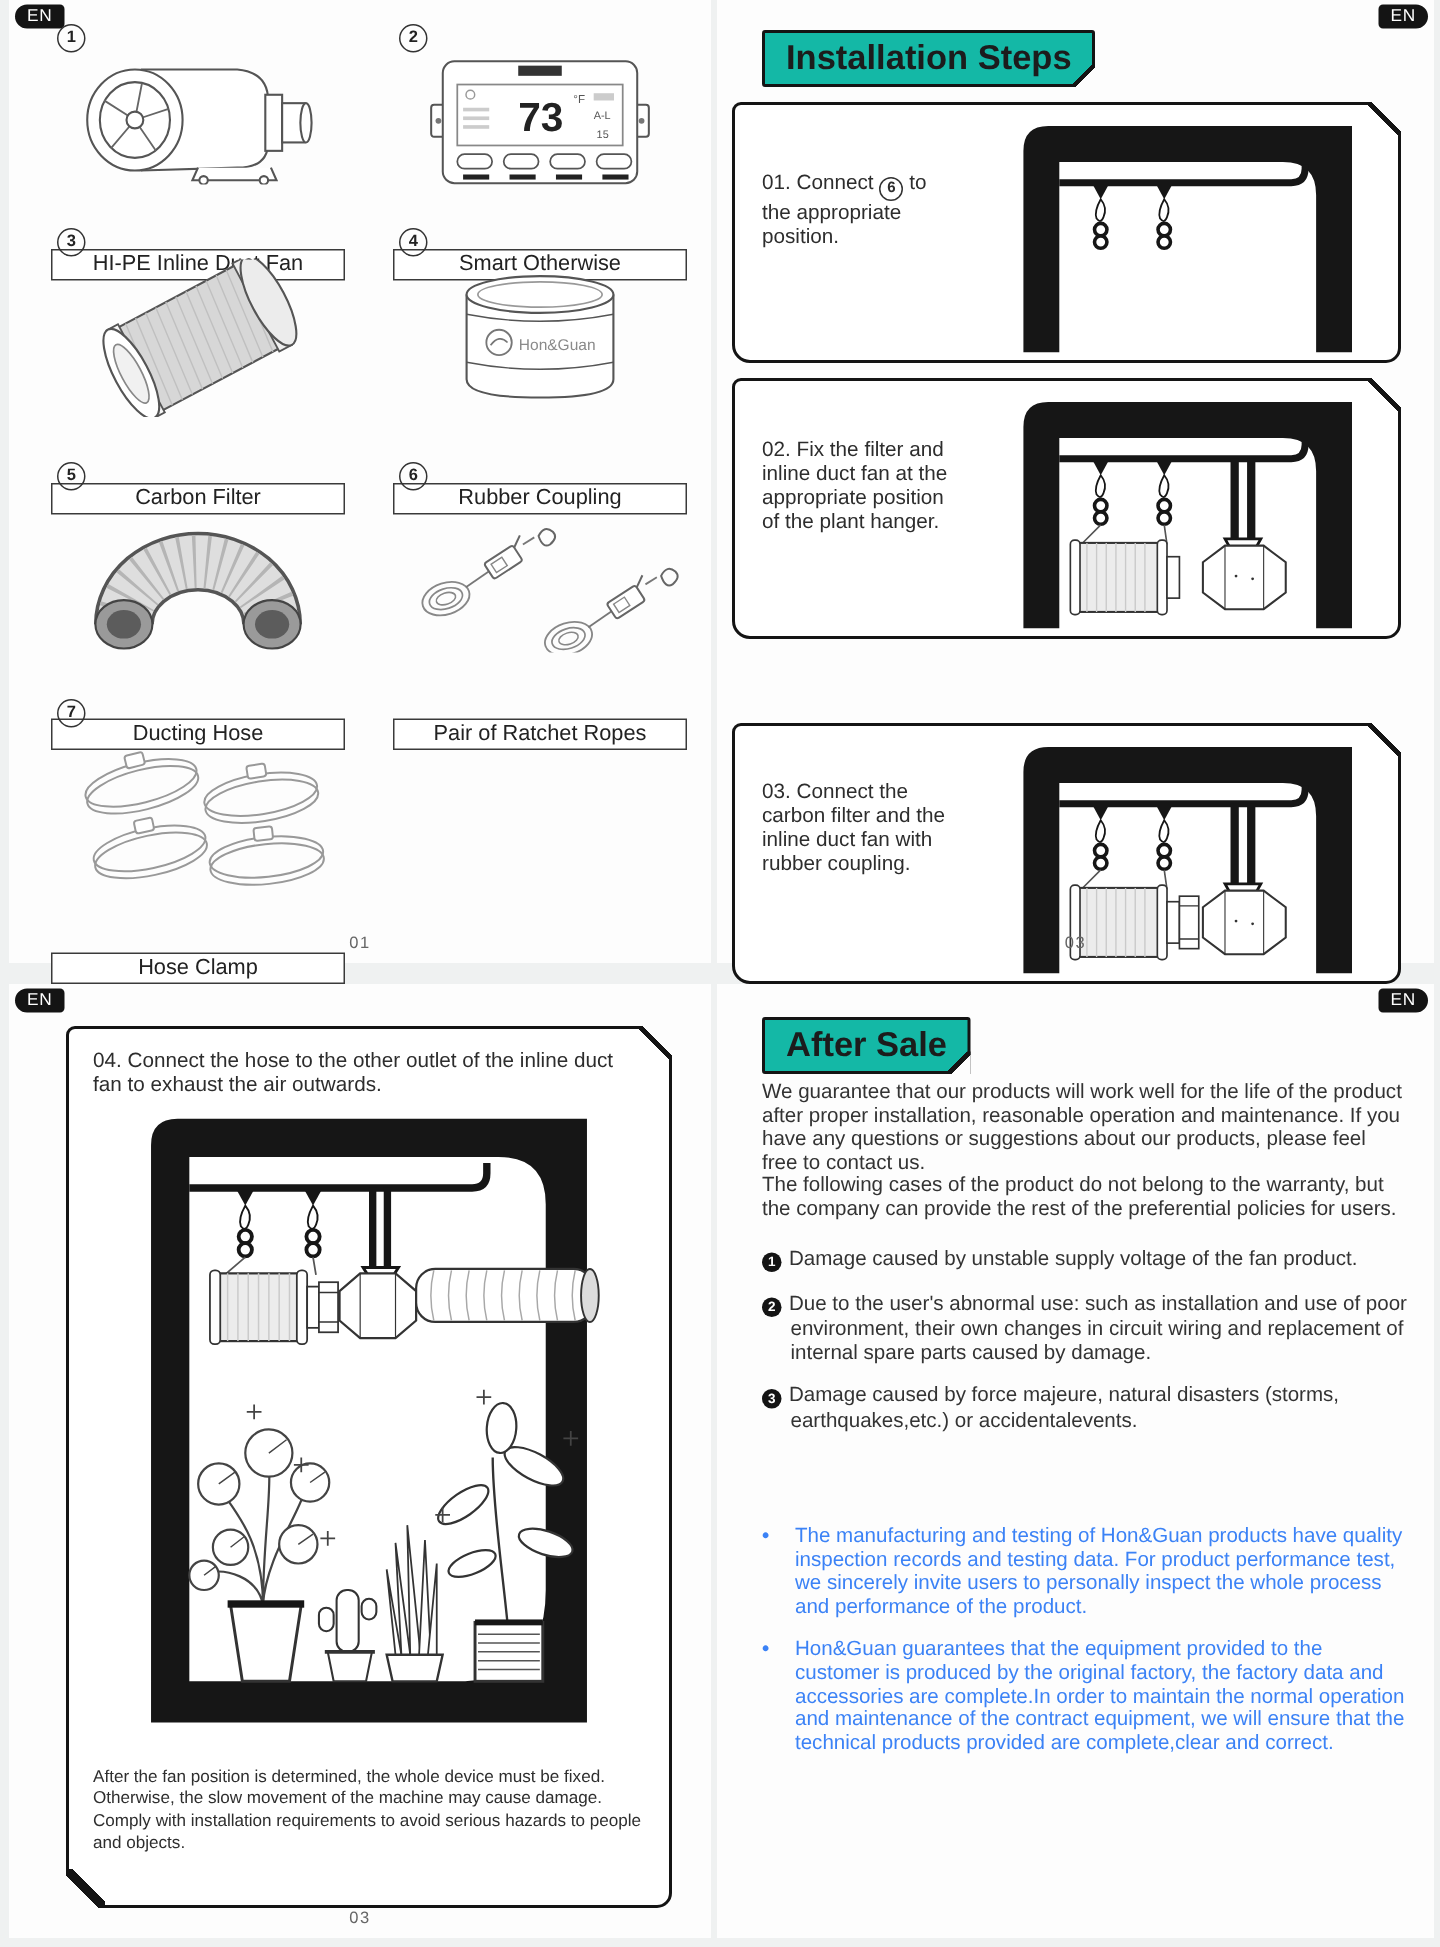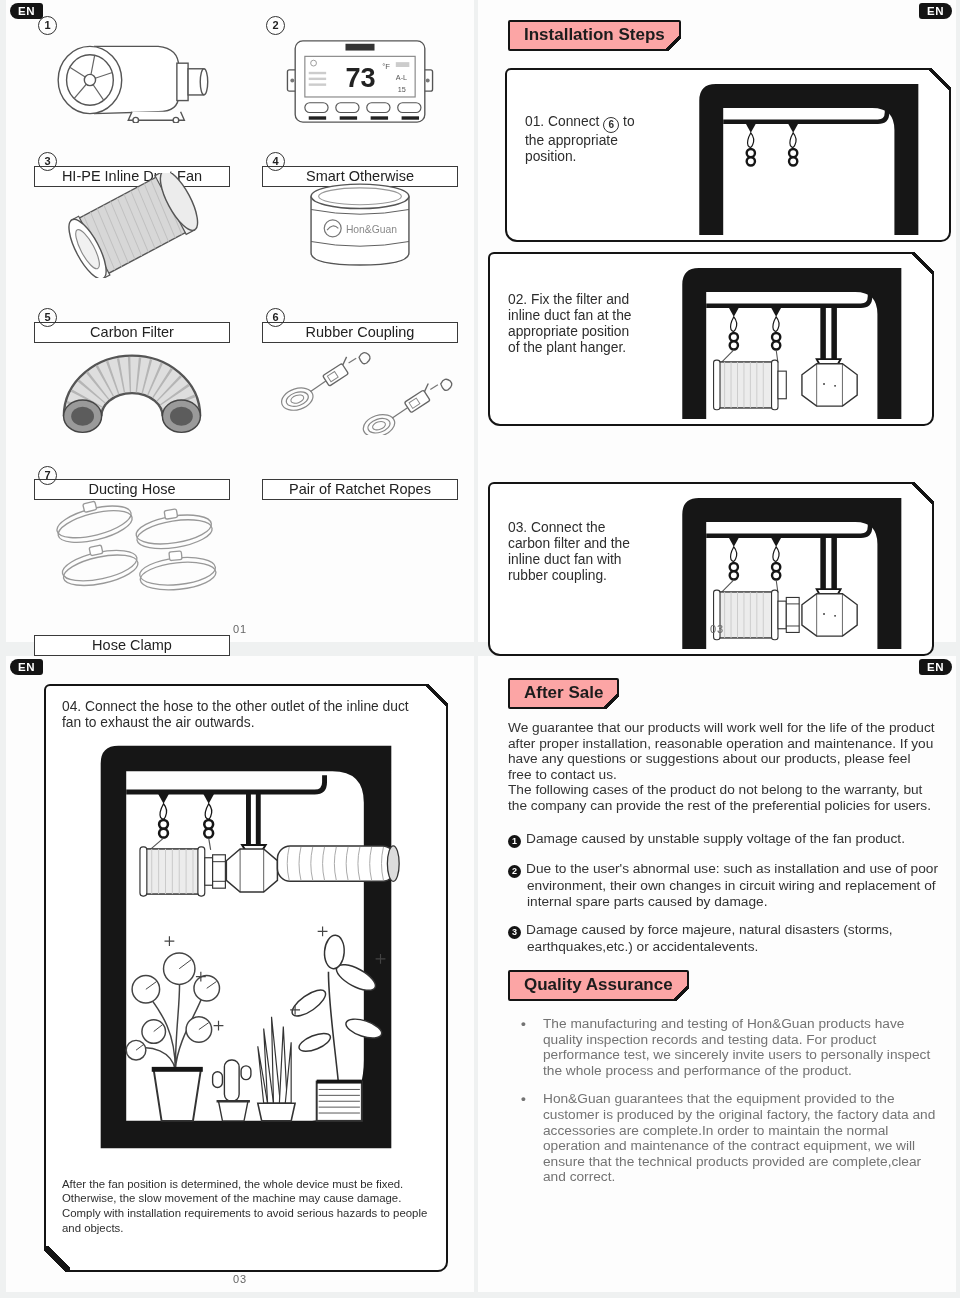--- a/index.html
+++ b/index.html
@@ -4,42 +4,42 @@
 <style>
   html,body{margin:0;padding:0;}
   body{font-family:"Liberation Sans","DejaVu Sans",sans-serif;background:#eceeee;}
   .canvas{position:relative;width:960px;height:1298px;background:#eff1f1;overflow:hidden;}
   .page{position:absolute;background:#fdfdfd;}
   #p1{left:6px;top:0;width:468px;height:642px;}
   #p2{left:478px;top:0;width:478px;height:642px;}
   #p3{left:6px;top:656px;width:468px;height:636px;}
   #p4{left:478px;top:656px;width:478px;height:636px;}
 
-  .en-badge{position:absolute;top:3px;background:#141414;color:#fff;font-weight:bold;
+  .en-badge{position:absolute;top:3px;background:#141414;color:#fff;font-weight:normal;
     font-size:11.5px;line-height:16px;padding:0 8px;letter-spacing:.5px;}
   .en-left{left:4px;border-radius:8px 3px 3px 8px;}
   .en-right{right:4px;border-radius:3px 8px 8px 3px;}
 
   .pagenum{position:absolute;bottom:7px;left:0;width:100%;text-align:center;
     font-size:11px;color:#666;letter-spacing:1px;}
 
   
   .part{position:absolute;width:196px;}
   .c1{left:28px;} .c2{left:256px;}
   .r1{top:16px;} .r2{top:152px;} .r3{top:308px;} .r4{top:466px;}
   .pnum{display:block;width:17px;height:17px;border:1.5px solid #333;border-radius:50%;
     font-size:11px;font-weight:bold;color:#222;text-align:center;line-height:17px;margin:0 0 2px 4px;}
   .illus{display:flex;align-items:flex-start;justify-content:center;}
   .r1 .illus{height:89px;} .r2 .illus{height:109px;} .r3 .illus{height:110px;} .r4 .illus{height:108px;}
   .plabel{border:1.5px solid #3a3a3a;background:#fff;text-align:center;font-size:14.5px;
     color:#222;padding:1px 0 2px;margin-top:40px;}
 
   
-  .titlebox{position:absolute;border:2px solid #141414;background:#fca5a5;font-weight:bold;
-    font-size:17px;color:#1c1c1c;padding:3px 14px 4px;border-radius:2px 2px 0 2px;}
+  .titlebox{position:absolute;border:2px solid #141414;background:#14b8a6;font-weight:bold;
+    font-size:23px;color:#1c1c1c;padding:3px 14px 4px;border-radius:2px 2px 0 2px;}
   .titlebox::after{content:"";position:absolute;bottom:-2px;right:-2px;width:15px;height:15px;
     background:linear-gradient(135deg,transparent calc(50% - 1.5px),
       #141414 calc(50% - 1.5px) calc(50% + 1.5px),#fdfdfd calc(50% + 1.5px));}
   .panel{position:absolute;border:2px solid #141414;background:#fff;
     border-radius:6px 0 10px 12px;}
   .panel::after{content:"";position:absolute;top:-2px;right:-2px;width:22px;height:22px;
     background:linear-gradient(45deg,transparent calc(50% - 1.5px),
       #141414 calc(50% - 1.5px) calc(50% + 1.5px),#fdfdfd calc(50% + 1.5px));}
   .bigpanel::before{content:"";position:absolute;bottom:-2px;left:-2px;width:26px;height:26px;
     background:linear-gradient(45deg,#fdfdfd calc(50% - 3px),
@@ -65,22 +65,22 @@
 
   
   .bodytext{position:absolute;left:30px;width:428px;font-size:13.7px;line-height:1.14;color:#333;}
   .bodytext p{margin:0;}
   .wlist{position:absolute;left:30px;width:430px;}
   .witem{font-size:13.7px;line-height:1.14;color:#333;margin-bottom:13px;
     padding-left:19px;text-indent:-19px;}
   .numdot{display:inline-block;width:13px;height:13px;background:#141414;color:#fff;
     border-radius:50%;font-size:9px;font-weight:bold;text-align:center;line-height:13px;
     text-indent:0;margin-right:5px;vertical-align:-1px;}
-  .qitem{font-size:13.7px;line-height:1.14;color:#737373;margin-bottom:13px;
-    padding-left:22px;text-indent:-22px;margin-left:13px;}
+  .qitem{font-size:13.7px;line-height:1.14;color:#3b82f6;margin-bottom:13px;
+    padding-left:22px;text-indent:-22px;}
   .bullet{display:inline-block;width:14px;text-indent:0;margin-right:8px;font-weight:bold;}
 </style>
 </head>
 <body>
 
 <div class="canvas">
 
   <div class="page" id="p1">
     <span class="en-badge en-left">EN</span>
 
@@ -249,21 +249,21 @@
     </div>
 
     <div class="pagenum">01</div>
   </div>
 
   <div class="page" id="p2">
     <span class="en-badge en-right">EN</span>
 
     <div class="titlebox" style="left:30px;top:20px;">Installation Steps</div>
 
-    <div class="panel" style="left:27px;top:68px;width:442px;height:170px;">
+    <div class="panel" style="left:10px;top:68px;width:442px;height:170px;">
       <div class="steptext">
         <span>01. Connect</span>
         <span class="circref">6</span>
         <span>to the appropriate position.</span>
       </div>
       <svg class="step-svg" width="300" height="162" viewBox="0 0 300 176">
         <defs>
           <g id="hangerA">
             <polygon points="-6,54 6,54 0,65" fill="#161616"></polygon>
             <path d="M0,65 q5,6 2,13 q-2,5 -5,1 q-2,-5 3,-14z" fill="none" stroke="#161616" stroke-width="1.3"></path>
@@ -455,21 +455,20 @@
         <span class="numdot">1</span><span>Damage caused by unstable supply voltage of the fan product.</span>
       </div>
       <div class="witem">
         <span class="numdot">2</span><span>Due to the user's abnormal use: such as installation and use of poor environment, their own changes in circuit wiring and replacement of internal spare parts caused by damage.</span>
       </div>
       <div class="witem">
         <span class="numdot">3</span><span>Damage caused by force majeure, natural disasters (storms, earthquakes,etc.) or accidentalevents.</span>
       </div>
     </div>
 
-    <div class="titlebox" style="left:30px;top:314px;">Quality Assurance</div>
 
     <div class="wlist" style="top:360px;">
       <div class="qitem">
         <span class="bullet">•</span><span>The manufacturing and testing of Hon&amp;Guan products have quality inspection records and testing data. For product performance test, we sincerely invite users to personally inspect the whole process and performance of the product.</span>
       </div>
       <div class="qitem">
         <span class="bullet">•</span><span>Hon&amp;Guan guarantees that the equipment provided to the customer is produced by the original factory, the factory data and accessories are complete.In order to maintain the normal operation and maintenance of the contract equipment, we will ensure that the technical products provided are complete,clear and correct.</span>
       </div>
     </div>
 

